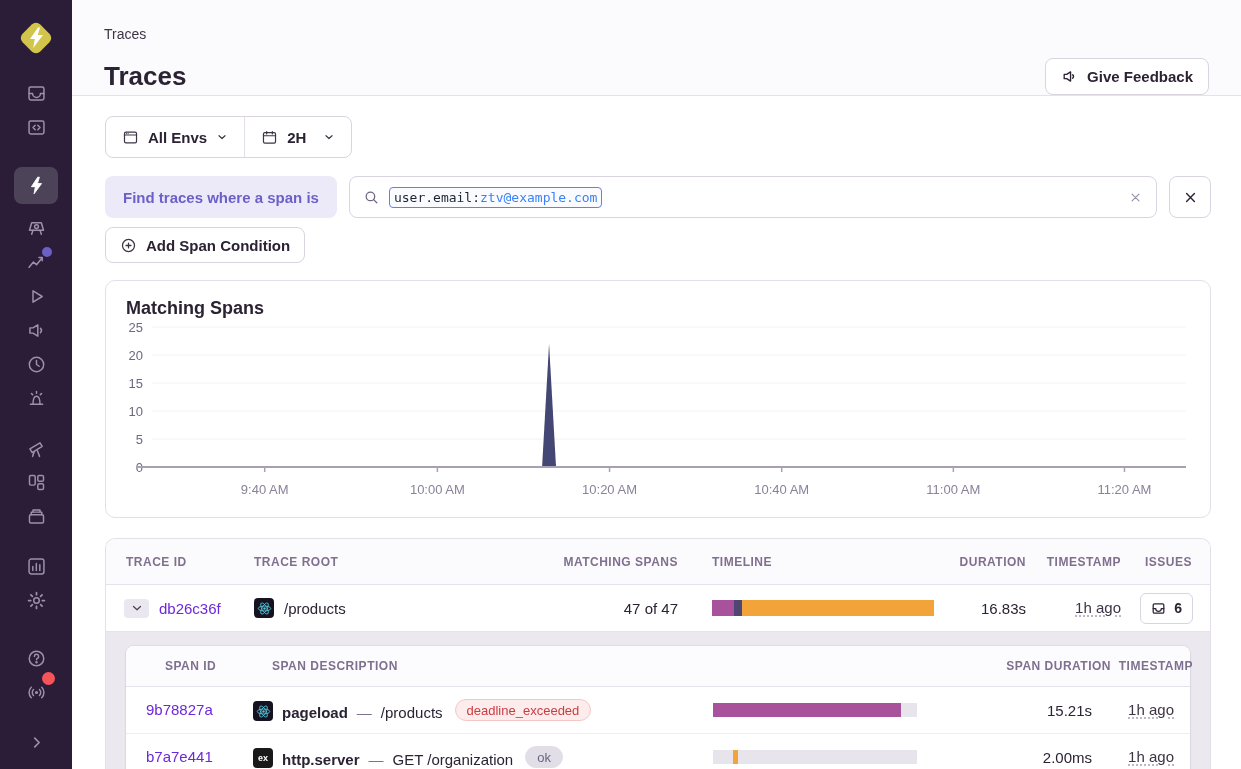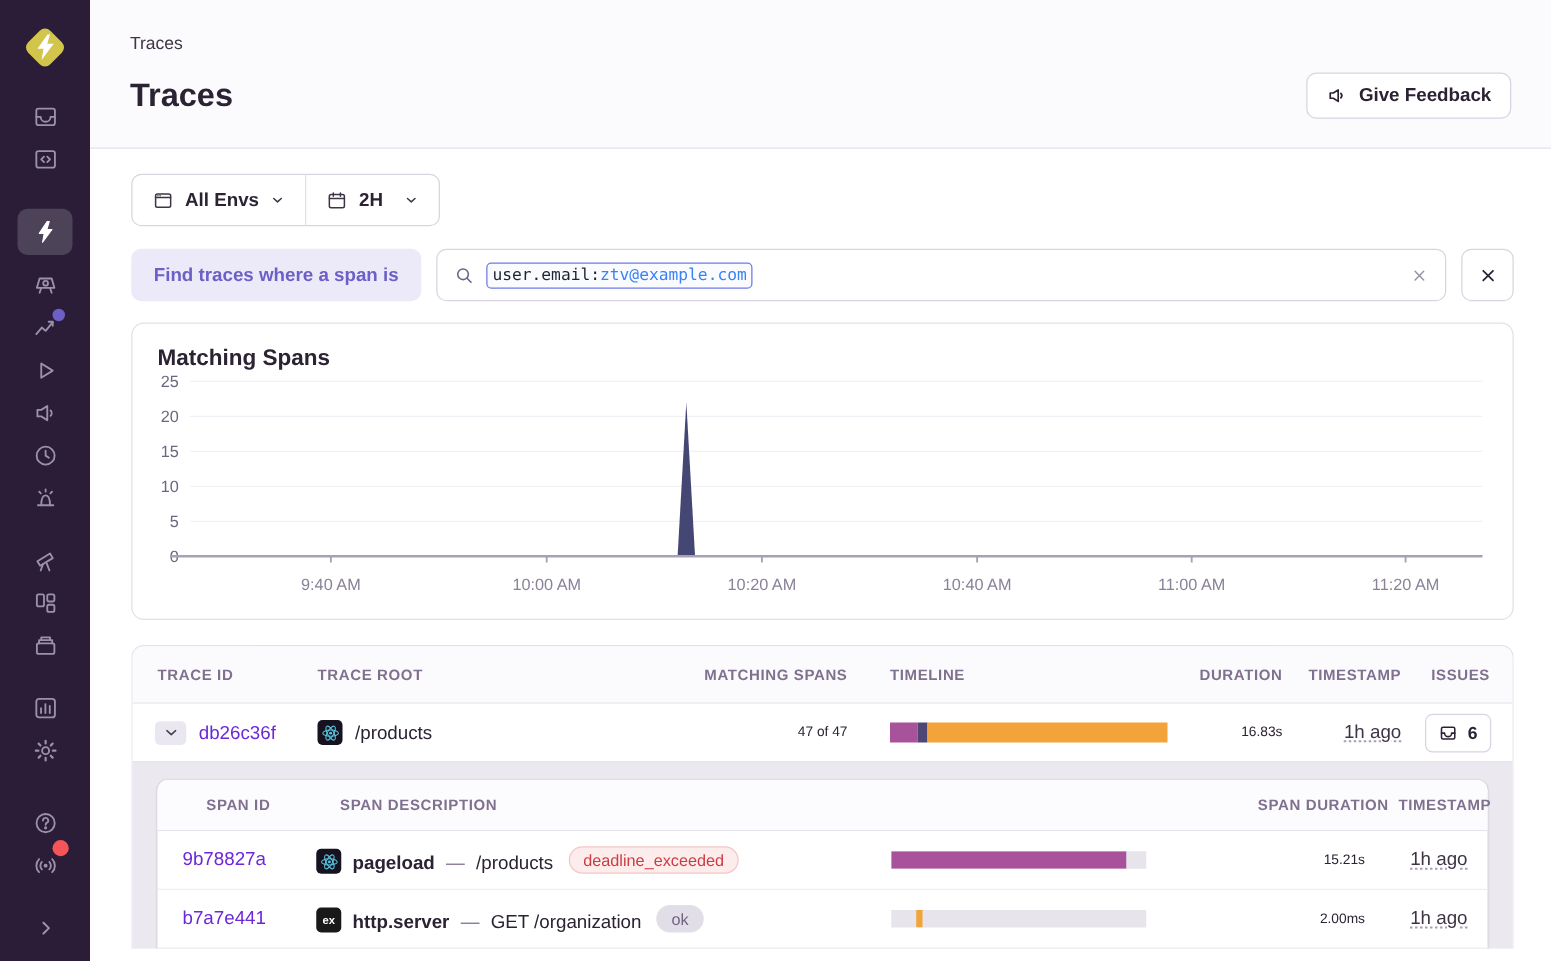--- a/index.html
+++ b/index.html
@@ -53,21 +53,21 @@
   .table-panel { margin-top:20px; border-radius:10px 10px 0 0; border-bottom:none; overflow:hidden; }
   .tgrid { display:grid; grid-template-columns:148px 292px 132px 278px 70px 95px 89px; align-items:center; }
   .thead { height:46px; background:#FBFAFC; border-bottom:1px solid #E6E2EB; }
   .th { font-size:12px; font-weight:700; color:#80708F; letter-spacing:.5px; }
   .right { text-align:right; justify-self:end; }
   .trow { height:46px; background:#fff; }
   .trace-id-cell { display:flex; align-items:center; gap:10px; padding-left:18px; }
   .expander { width:25px; height:19px; background:#EBE7F0; border:none; border-radius:4px; display:flex; align-items:center; justify-content:center; color:#4D4458; cursor:pointer; }
   .link { color:#6d28d9; font-size:15px; cursor:pointer; }
   .root-cell { display:flex; align-items:center; gap:10px; font-size:15px; color:#2B2233; }
-  .cellnum { font-size:11px; color:#2B2233; }
+  .cellnum { font-size:15px; color:#2B2233; }
   .platform-icon { width:20px; height:20px; border-radius:4px; display:flex; align-items:center; justify-content:center; flex:none; }
   .platform-react { background:#16121F; }
   .platform-express { background:#191919; color:#fff; font-weight:700; font-size:9px; }
   .timeline-cell { padding-left:34px; }
   .timeline-bar { display:flex; height:16px; width:222px; }
   .timeline-bar div { height:16px; }
   .ts { text-decoration:underline dotted; text-underline-offset:3px; text-decoration-color:#A79FB3; color:#3E3446; font-size:15px; }
   .issues-btn { display:inline-flex; align-items:center; gap:8px; height:31px; padding:0 10px; border:1px solid #D9D4E0; border-radius:6px; background:#fff; font-weight:700; font-size:14px; color:#2B2233; cursor:pointer; justify-self:end; margin-right:17px; }
 
   .spans-wrapper { background:#EBE8EF; padding:14px 20px 0; border-top:1px solid #E6E2EB; }
@@ -275,20 +275,27 @@
         </button>
       </div>
       <button class="remove-btn">
         <svg width="17" height="17" viewBox="0 0 24 24" fill="none" stroke="currentColor" stroke-width="2" stroke-linecap="round">
             <path d="M6.5 6.5l11 11M17.5 6.5l-11 11"></path>
           </svg>
       </button>
     </div>
 
     
+    <button class="btn add-condition">
+      <svg width="17" height="17" viewBox="0 0 24 24" fill="none" stroke="#3E3446" stroke-width="1.8" stroke-linecap="round">
+        <circle cx="12" cy="12" r="8.5"></circle>
+          <path d="M12 8.5v7M8.5 12h7"></path>
+      </svg>
+      <span>Add Span Condition</span>
+    </button>
 
     
     <div class="panel chart-panel">
       <div class="chart-title">Matching Spans</div>
       <div>
           <svg width="1064" height="180" viewBox="0 0 1064 180">
             <text x="17" y="150.5" text-anchor="end" class="ytick">0</text>
             <line x1="26" y1="118" x2="1060" y2="118" stroke="#F2F0F6" stroke-width="1"></line>
             <text x="17" y="122.5" text-anchor="end" class="ytick">5</text>
             <line x1="26" y1="90" x2="1060" y2="90" stroke="#F2F0F6" stroke-width="1"></line>

